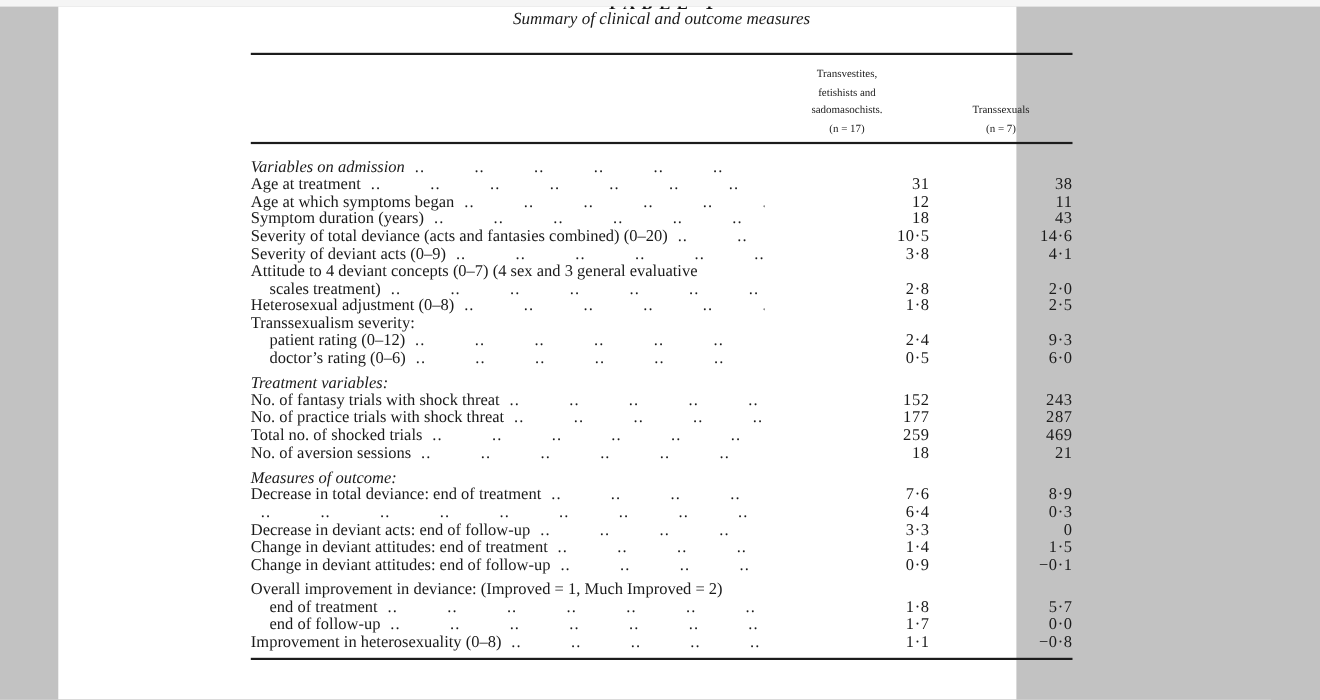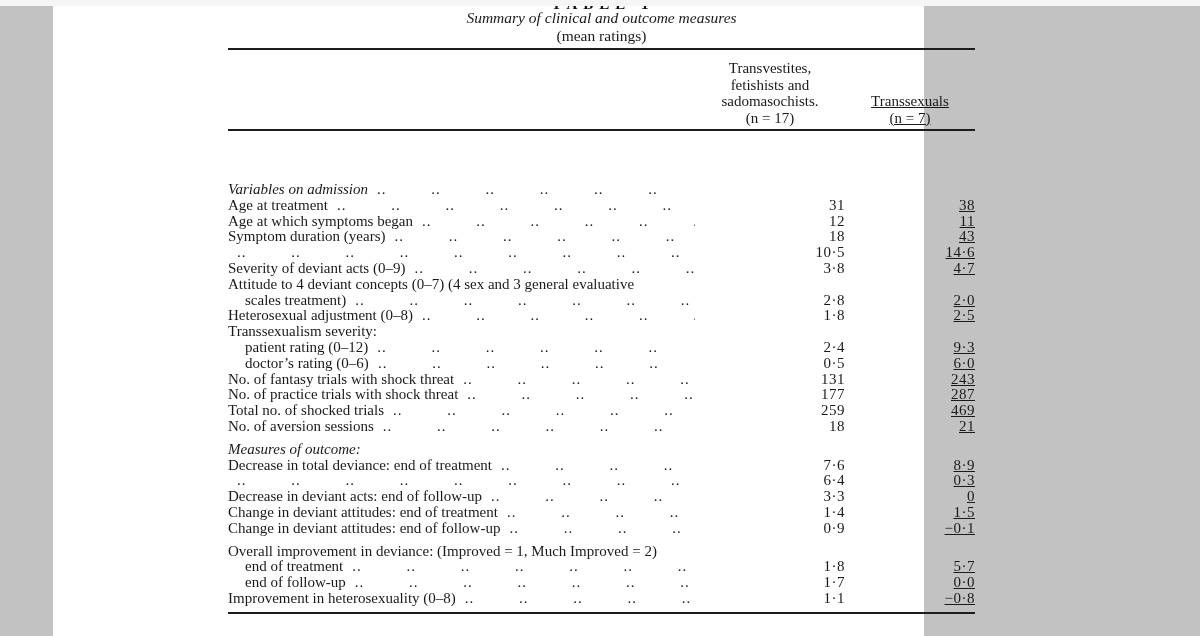--- a/index.html
+++ b/index.html
@@ -38,25 +38,25 @@
   #table {
     position: absolute; left: 175px; top: 42px; width: 747px;
     font-size: 15px;
   }
   .rule { border-top: 2px solid #1c1c1c; height: 0; }
   #header-row {
     display: flex; align-items: flex-end;
     height: 76px; padding-bottom: 3px;
   }
   #header-spacer { flex: 1; }
-  .hcol { text-align: center; line-height: 16.5px; font-size: 15px; }
+  .hcol { text-align: center; line-height: 16.5px; font-size: 10px; }
   .c1 { width: 150px; }
-  .c2 { width: 130px; text-decoration: underline; }
-
-  #rows { padding: 3px 0 5px 0; margin-top: 48px; }
+  .c2 { width: 130px; }
+
+  #rows { padding: 14px 0 5px 0; }
   .row {
     display: flex; align-items: baseline;
     line-height: 15.8px; white-space: nowrap;
   }
   .row.gap { margin-top: 7px; }
   .row .label { flex: 0 0 auto; }
   .row.indent .label { padding-left: 17px; }
   .row.italic .label { font-style: italic; }
   .leader {
     flex: 1 1 0; overflow: hidden; white-space: nowrap;
@@ -71,21 +71,20 @@
 <div id="stage">
   <div id="top-strip"></div>
   <div id="page">
 
     <div id="clipped-head">
       <span>TABLE 1</span>
     </div>
 
     <div id="title-block">
       <div id="title-line">Summary of clinical and outcome measures</div>
-      <div id="subtitle-line">(mean ratings)</div>
     </div>
 
     <div id="table">
       <div class="rule"></div>
 
       <div id="header-row">
         <div id="header-spacer"></div>
         <div class="hcol c1">
             <div>Transvestites,</div>
             <div>fetishists and</div>
@@ -119,29 +118,30 @@
     <span class="val c1">12</span>
     <span class="val c2">11</span>
   </div>
           <div class="row">
     <span class="label">Symptom duration (years)</span>
     <span class="leader">.. .. .. .. .. .. .. .. .. .. .. .. .. .. </span>
     <span class="val c1">18</span>
     <span class="val c2">43</span>
   </div>
           <div class="row">
+    <span class="label">Severity of total deviance (acts and fantasies combined) (0–20)</span>
     <span class="leader">.. .. .. .. .. .. .. .. .. .. .. .. .. .. </span>
     <span class="val c1">10·5</span>
     <span class="val c2">14·6</span>
   </div>
           <div class="row">
     <span class="label">Severity of deviant acts (0–9)</span>
     <span class="leader">.. .. .. .. .. .. .. .. .. .. .. .. .. .. </span>
     <span class="val c1">3·8</span>
-    <span class="val c2">4·7</span>
+    <span class="val c2">4·1</span>
   </div>
           <div class="row">
     <span class="label">Attitude to 4 deviant concepts (0–7) (4 sex and 3 general evaluative</span>
     <span class="leader"></span>
     <span class="val c1"></span>
     <span class="val c2"></span>
   </div>
           <div class="row indent">
     <span class="label">scales treatment)</span>
     <span class="leader">.. .. .. .. .. .. .. .. .. .. .. .. .. .. </span>
@@ -165,24 +165,30 @@
     <span class="leader">.. .. .. .. .. .. .. .. .. .. .. .. .. .. </span>
     <span class="val c1">2·4</span>
     <span class="val c2">9·3</span>
   </div>
           <div class="row indent">
     <span class="label">doctor’s rating (0–6)</span>
     <span class="leader">.. .. .. .. .. .. .. .. .. .. .. .. .. .. </span>
     <span class="val c1">0·5</span>
     <span class="val c2">6·0</span>
   </div>
+          <div class="row italic gap">
+    <span class="label">Treatment variables:</span>
+    <span class="leader"></span>
+    <span class="val c1"></span>
+    <span class="val c2"></span>
+  </div>
           <div class="row">
     <span class="label">No. of fantasy trials with shock threat</span>
     <span class="leader">.. .. .. .. .. .. .. .. .. .. .. .. .. .. </span>
-    <span class="val c1">131</span>
+    <span class="val c1">152</span>
     <span class="val c2">243</span>
   </div>
           <div class="row">
     <span class="label">No. of practice trials with shock threat</span>
     <span class="leader">.. .. .. .. .. .. .. .. .. .. .. .. .. .. </span>
     <span class="val c1">177</span>
     <span class="val c2">287</span>
   </div>
           <div class="row">
     <span class="label">Total no. of shocked trials</span>

